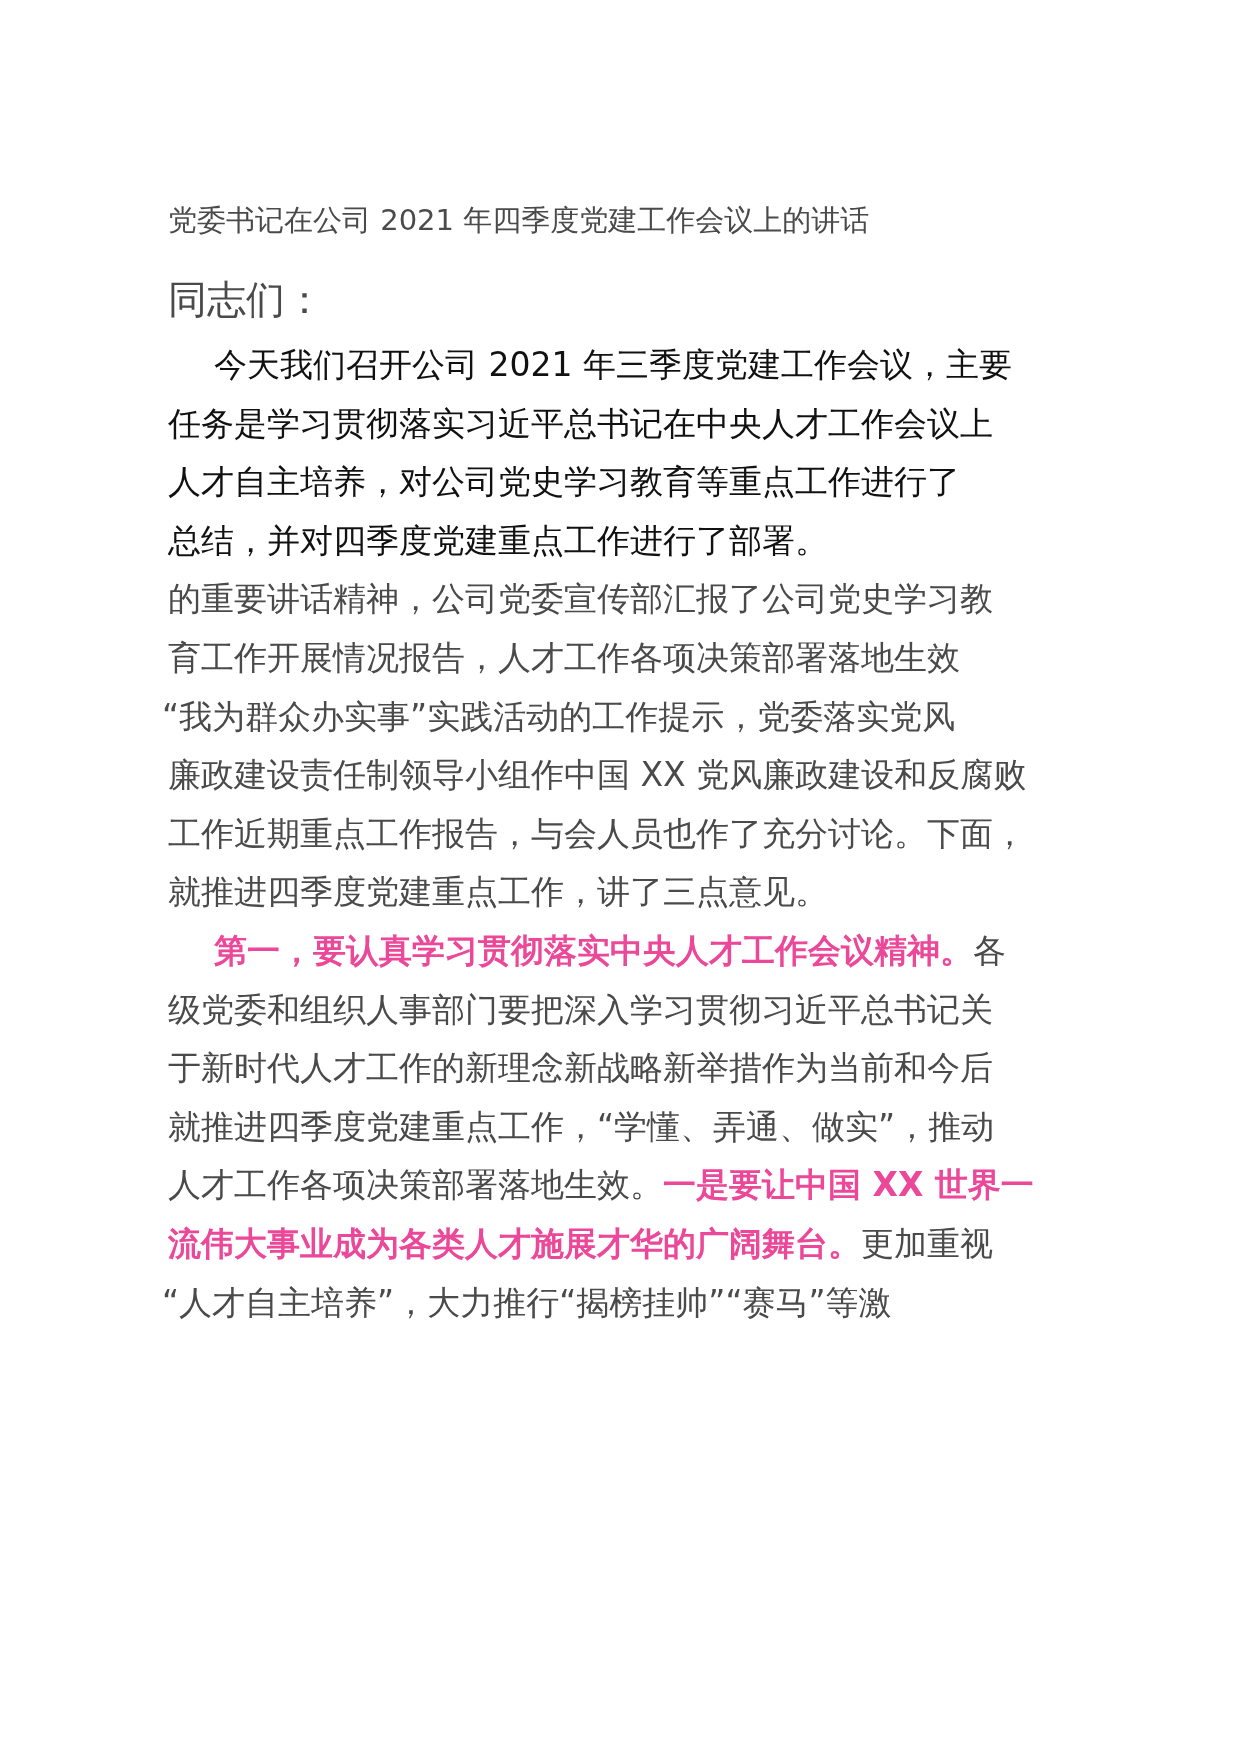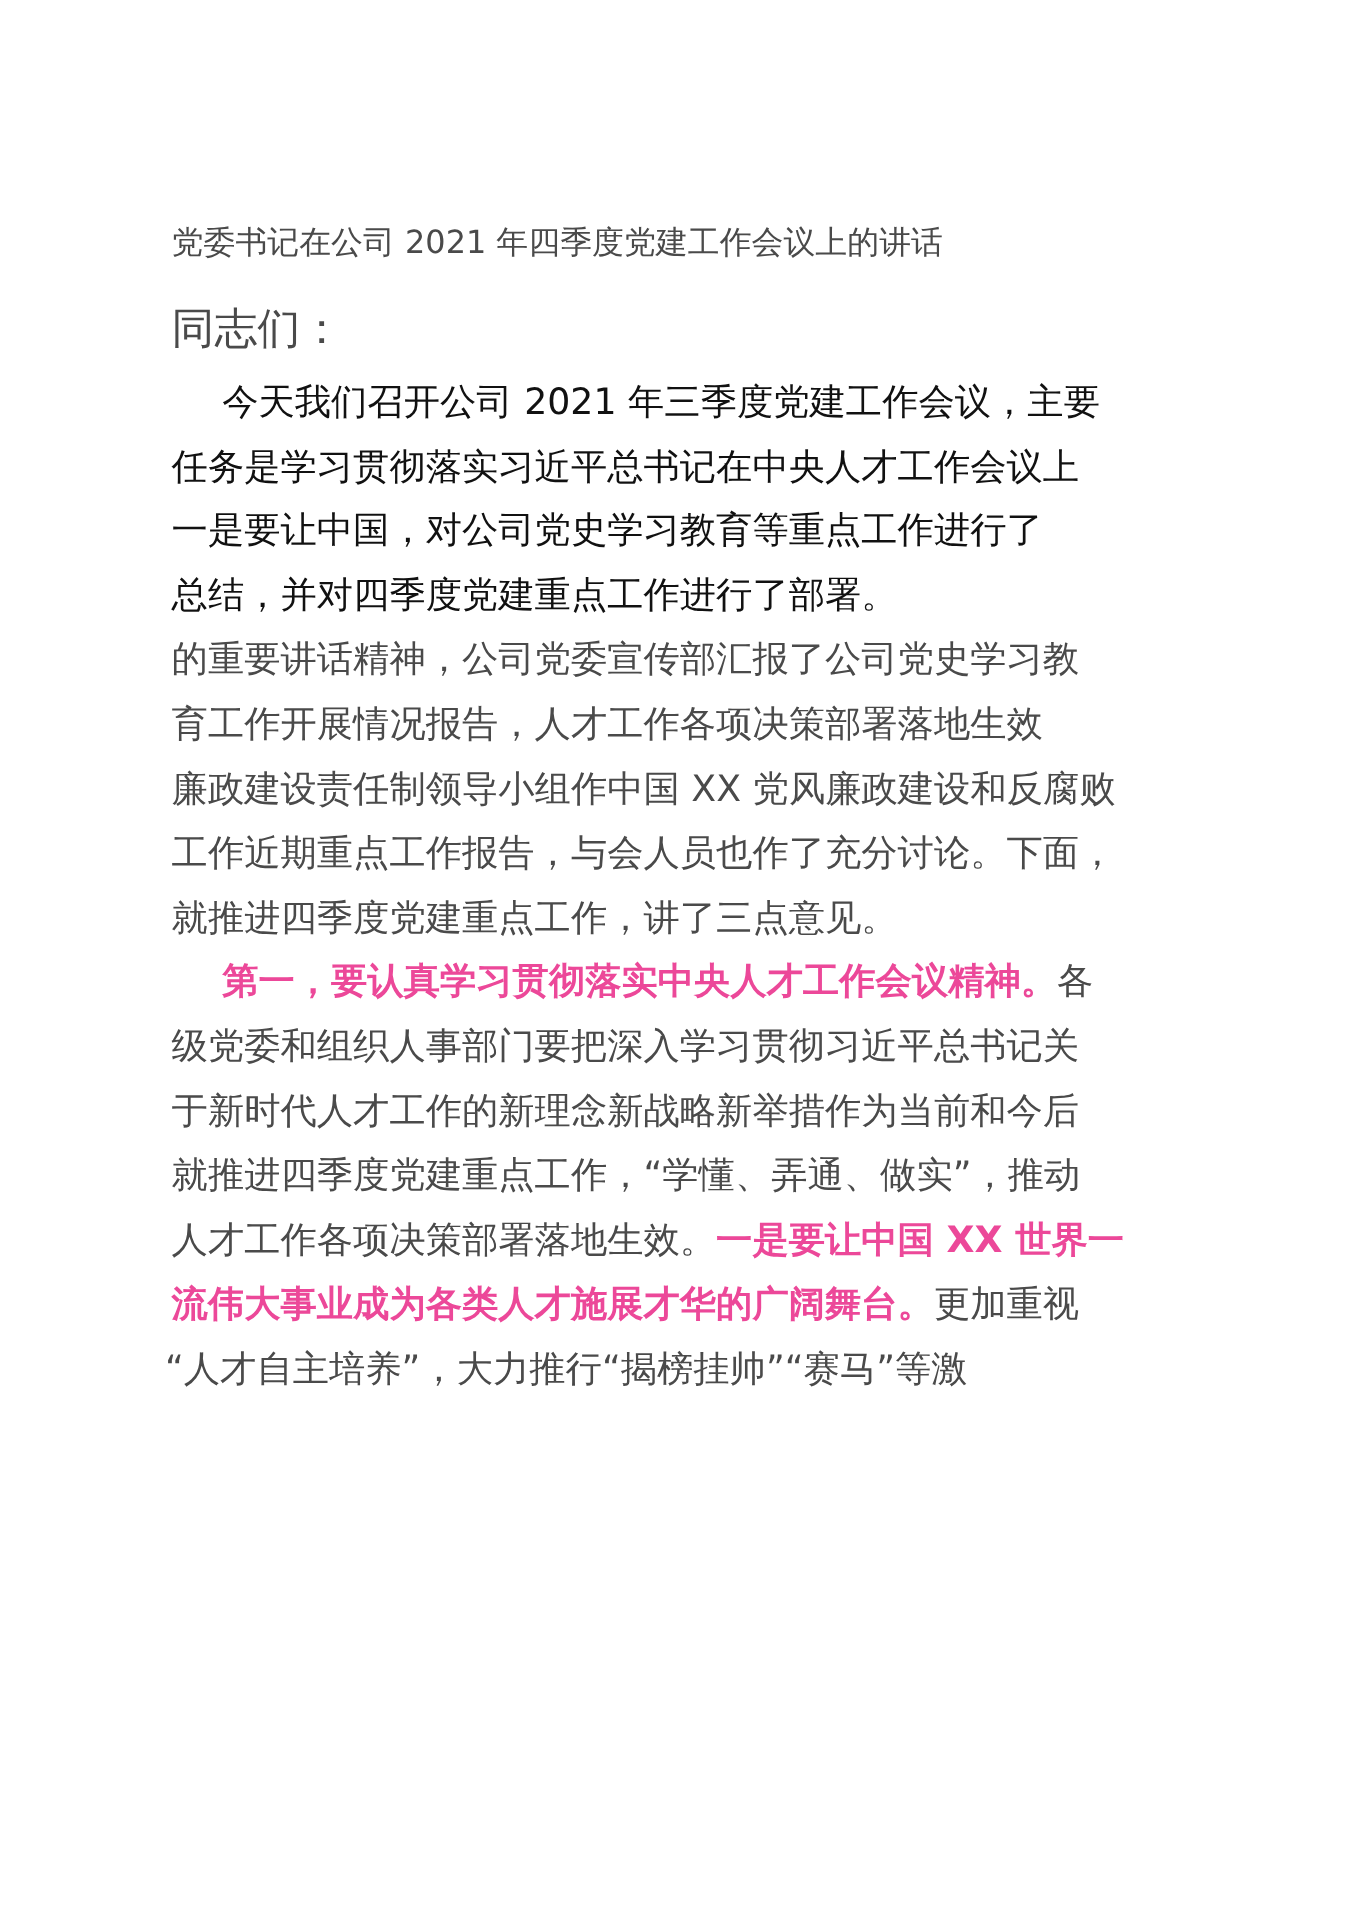--- a/index.html
+++ b/index.html
@@ -9,21 +9,21 @@
     }
     body {
       width: 1240px;
       height: 1754px;
       position: relative;
       overflow: hidden;
       font-family: "DejaVu Sans", "Liberation Sans", sans-serif;
     }
     .page {
       position: absolute;
-      left: 156px;
+      left: 168px;
       top: 198px;
       width: 776px;
     }
     .title {
       font-size: 29px;
       line-height: 44px;
       color: #4a4a4a;
       margin: 0 0 36px 0;
       white-space: nowrap;
       letter-spacing: 0px;
@@ -58,27 +58,28 @@
 
 <div class="page">
 
   <div class="title">党委书记在公司 2021 年四季度党建工作会议上的讲话</div>
 
   <div class="salutation">同志们：</div>
 
   <div class="para dark">
     <span class="line first">今天我们召开公司 2021 年三季度党建工作会议，主要</span>
     <span class="line">任务是学习贯彻落实习近平总书记在中央人才工作会议上</span>
-    <span class="line">一是要让中国，对公司党史学习教育等重点工作进行了</span>
+    <span class="line">人才自主培养，对公司党史学习教育等重点工作进行了</span>
     <span class="line">总结，并对四季度党建重点工作进行了部署。</span>
   </div>
 
   <div class="para gray">
     <span class="line">的重要讲话精神，公司党委宣传部汇报了公司党史学习教</span>
     <span class="line">育工作开展情况报告，人才工作各项决策部署落地生效</span>
+    <span class="line" style="margin-left:-6px;">“我为群众办实事”实践活动的工作提示，党委落实党风</span>
     <span class="line">廉政建设责任制领导小组作中国 XX 党风廉政建设和反腐败</span>
     <span class="line">工作近期重点工作报告，与会人员也作了充分讨论。下面，</span>
     <span class="line">就推进四季度党建重点工作，讲了三点意见。</span>
   </div>
 
   <div class="para gray">
     <span class="line first"><span class="bold">第一，要认真学习贯彻落实中央人才工作会议精神。</span><span>各</span></span>
     <span class="line">级党委和组织人事部门要把深入学习贯彻习近平总书记关</span>
     <span class="line">于新时代人才工作的新理念新战略新举措作为当前和今后</span>
     <span class="line">就推进四季度党建重点工作，“学懂、弄通、做实”，推动</span>

